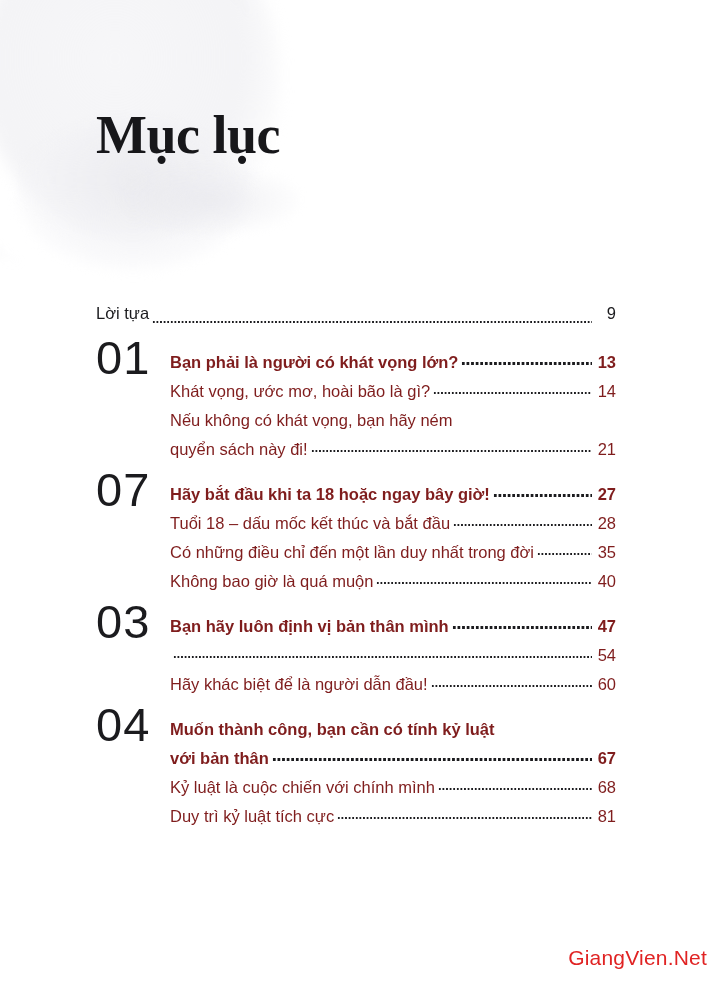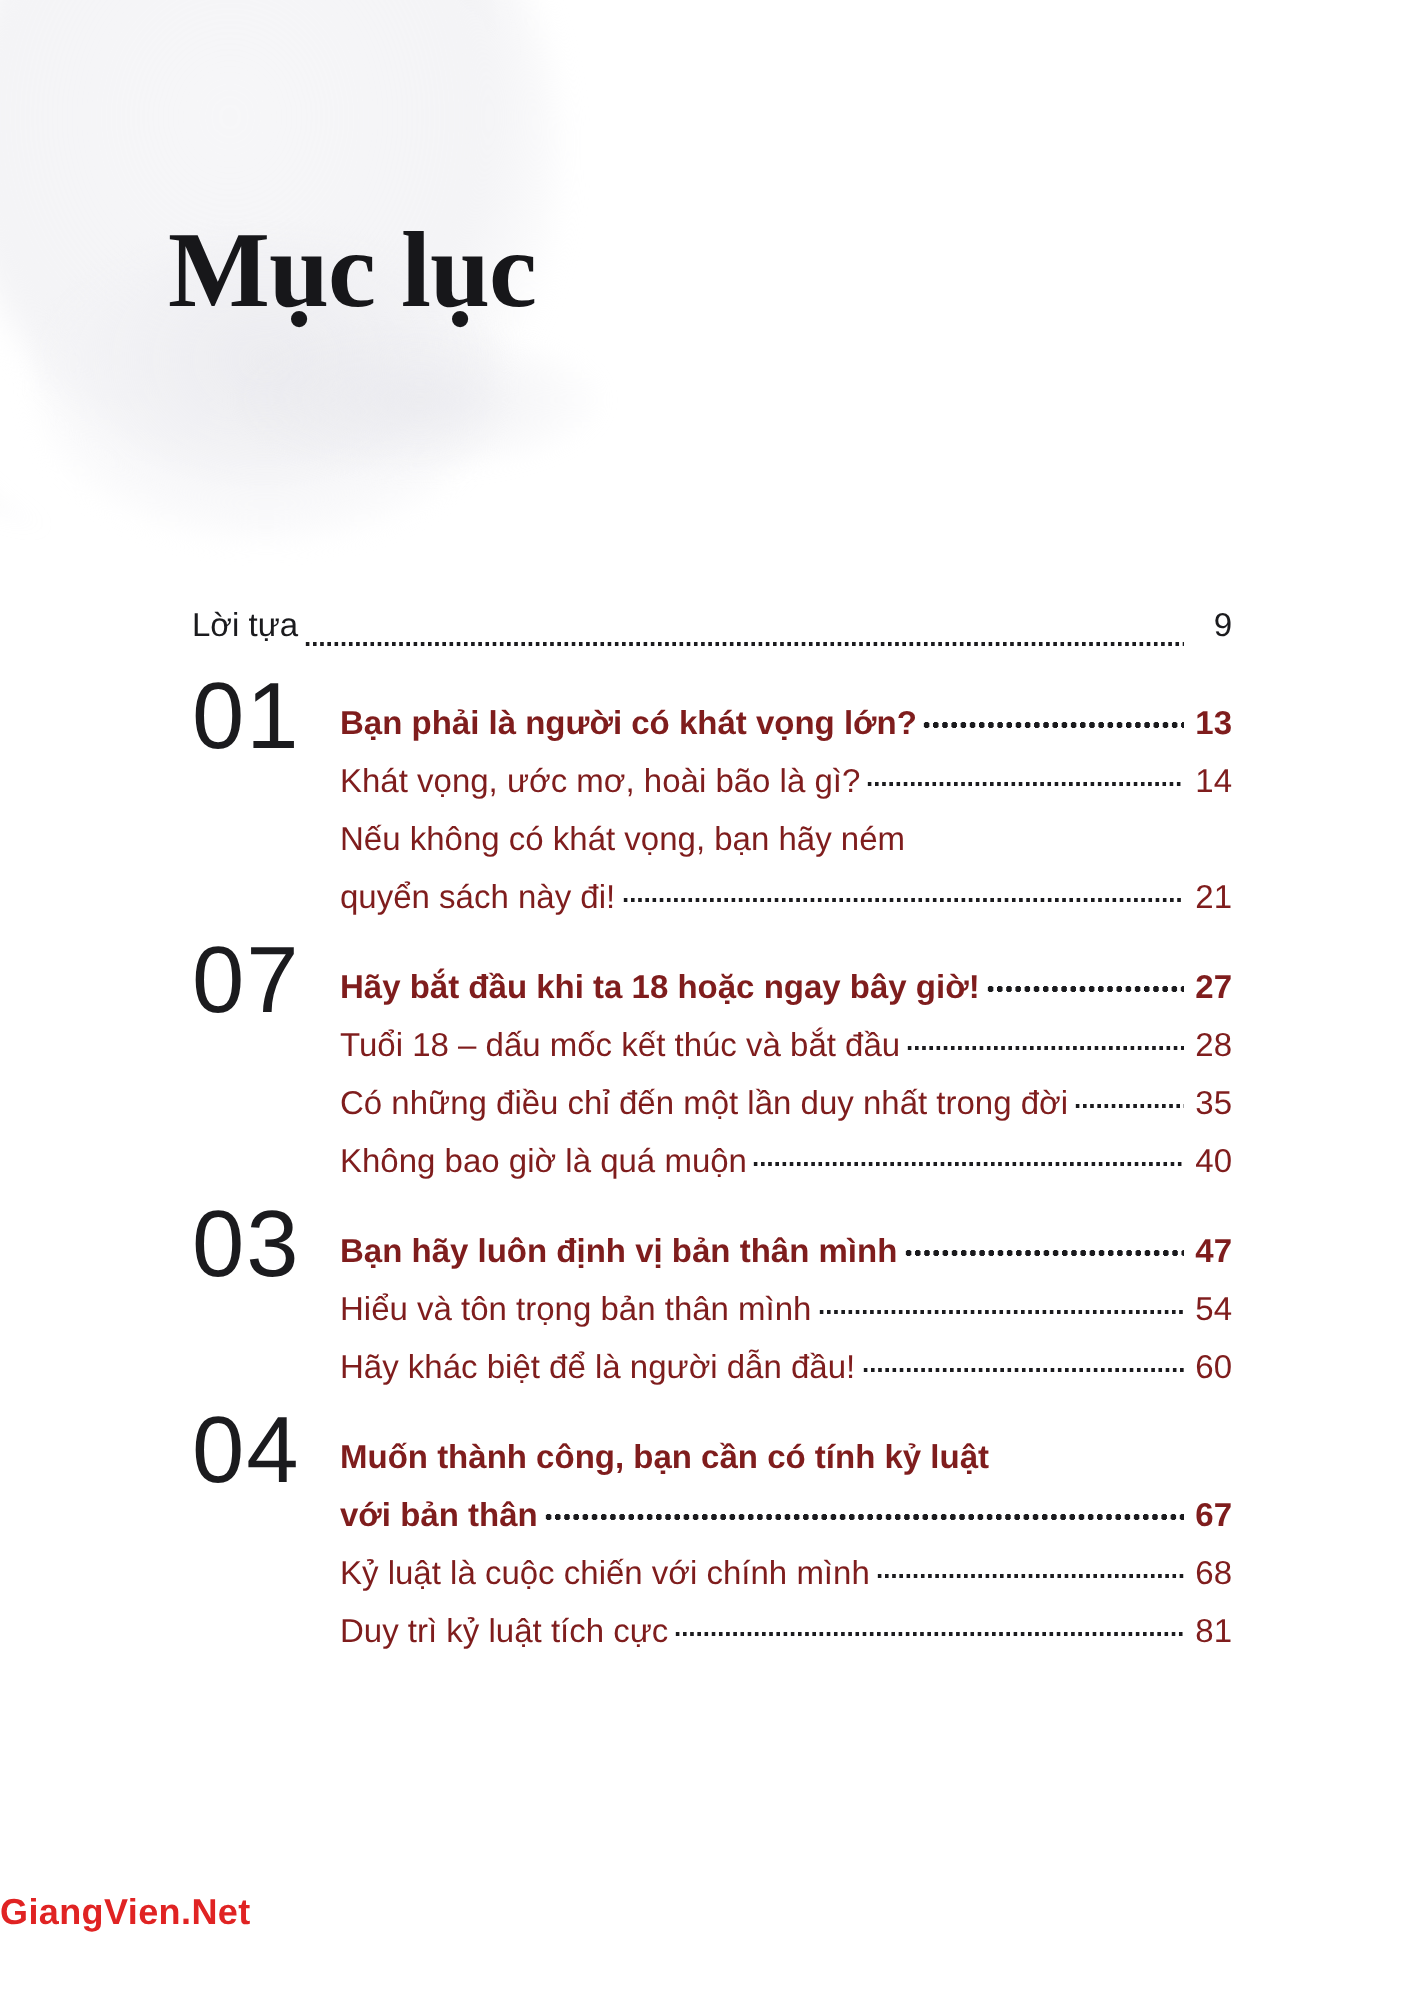--- a/index.html
+++ b/index.html
@@ -56,21 +56,21 @@
     width: 180px;
     height: 70px;
     border-radius: 50%;
     background: radial-gradient(ellipse at 50% 50%, rgba(232,232,237,0.75) 0%, rgba(255,255,255,0) 78%);
     filter: blur(5px);
   }
 
   
   .toc-title {
     position: absolute;
-    left: 84px;
+    left: 96px;
     top: 104px;
     font-family: "Liberation Serif", "DejaVu Serif", serif;
     font-weight: bold;
     font-size: 54px;
     line-height: 62px;
     letter-spacing: -0.5px;
     color: #17171a;
   }
 
   
@@ -155,23 +155,23 @@
     min-width: 22px;
     white-space: nowrap;
   }
 
   
   .watermark {
     position: absolute;
     left: 0;
     right: 0;
     top: 946px;
-    text-align: left;
-    font-size: 18px;
-    font-weight: bold;
+    text-align: right;
+    font-size: 21px;
+    font-weight: normal;
     letter-spacing: 0.2px;
     color: #e02323;
   }
 </style>
 </head>
 <body>
 
 <div id="page">
 
   <div class="scan-smudge smudge-a"></div>
@@ -235,21 +235,20 @@
           </div>
         </div>
         <div class="chapter">
           <div class="chapter-number">03</div>
           <div class="entry bold">
             <span class="entry-label">Bạn hãy luôn định vị bản thân mình</span>
             <span class="leader"></span>
             <span class="entry-page">47</span>
           </div>
           <div class="entry">
-            <span class="entry-label">Hiểu và tôn trọng bản thân mình</span>
             <span class="leader"></span>
             <span class="entry-page">54</span>
           </div>
           <div class="entry">
             <span class="entry-label">Hãy khác biệt để là người dẫn đầu!</span>
             <span class="leader"></span>
             <span class="entry-page">60</span>
           </div>
         </div>
         <div class="chapter">

